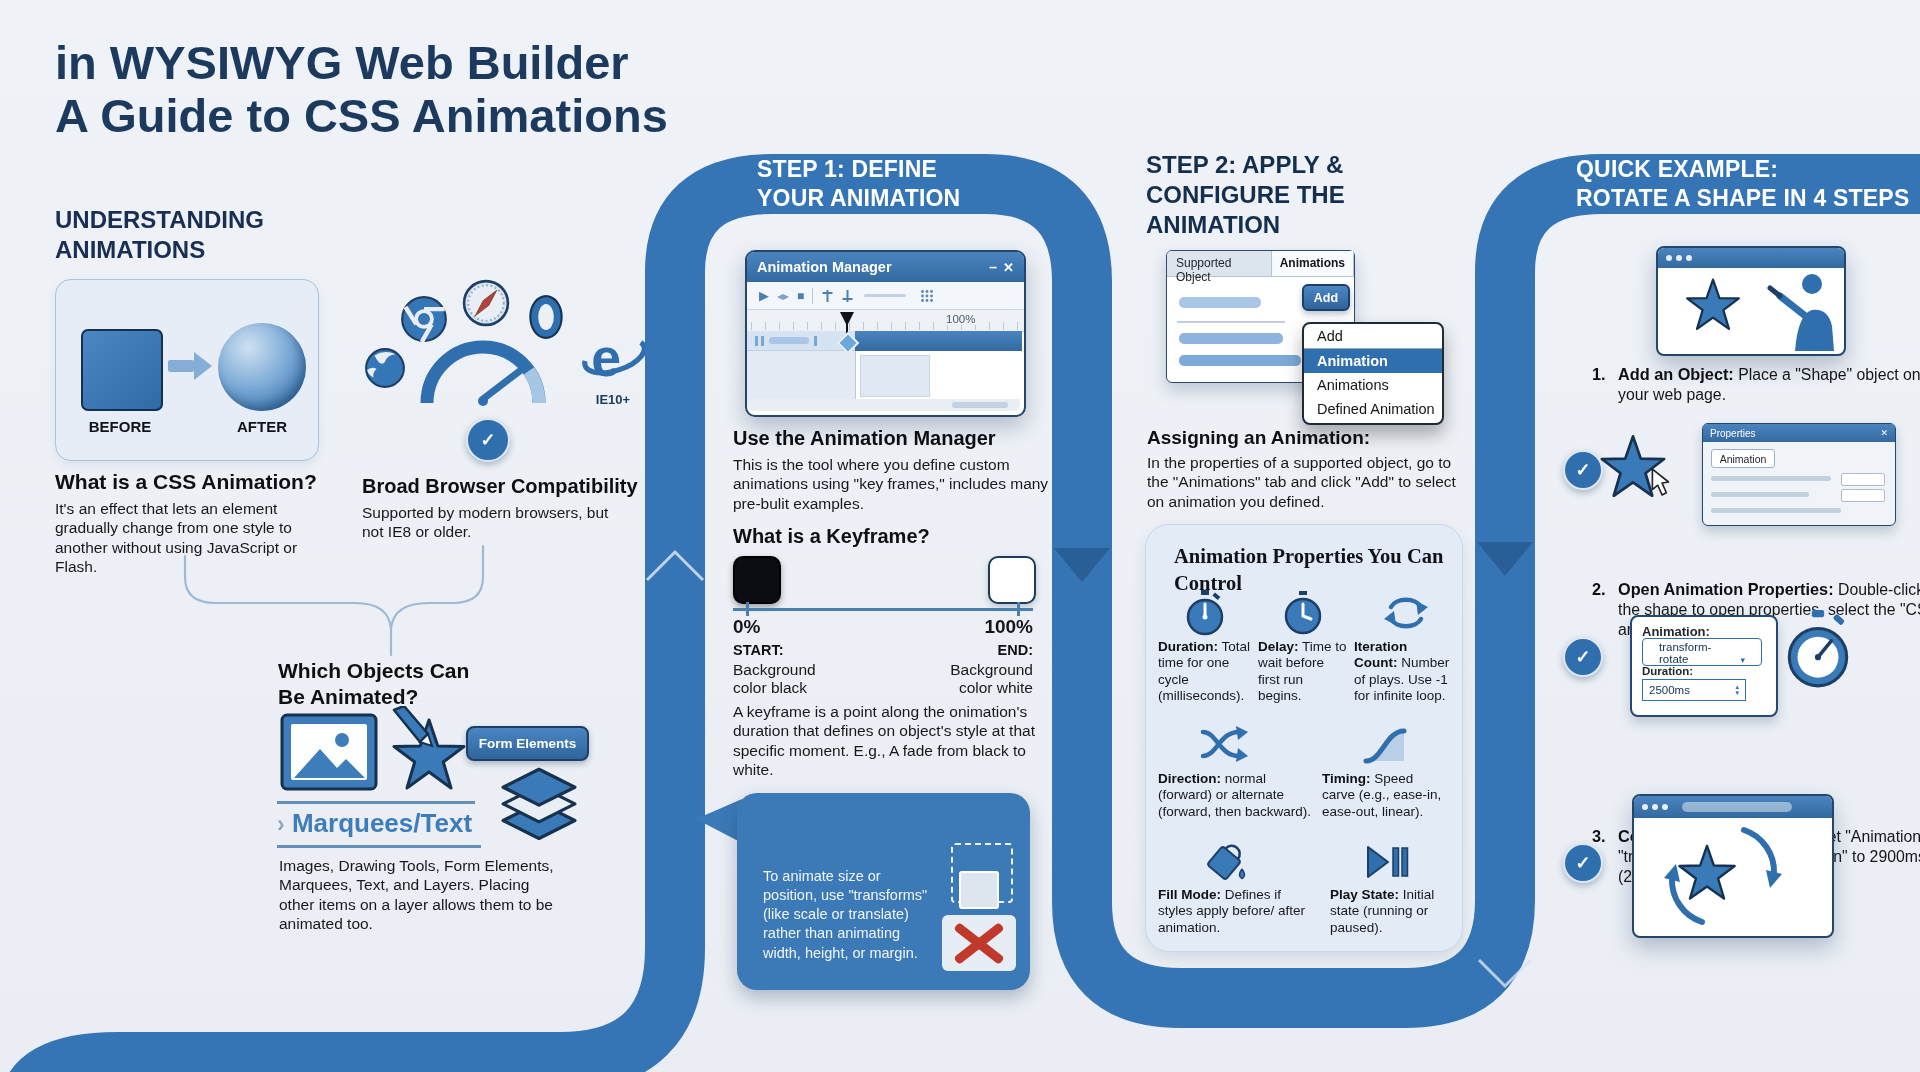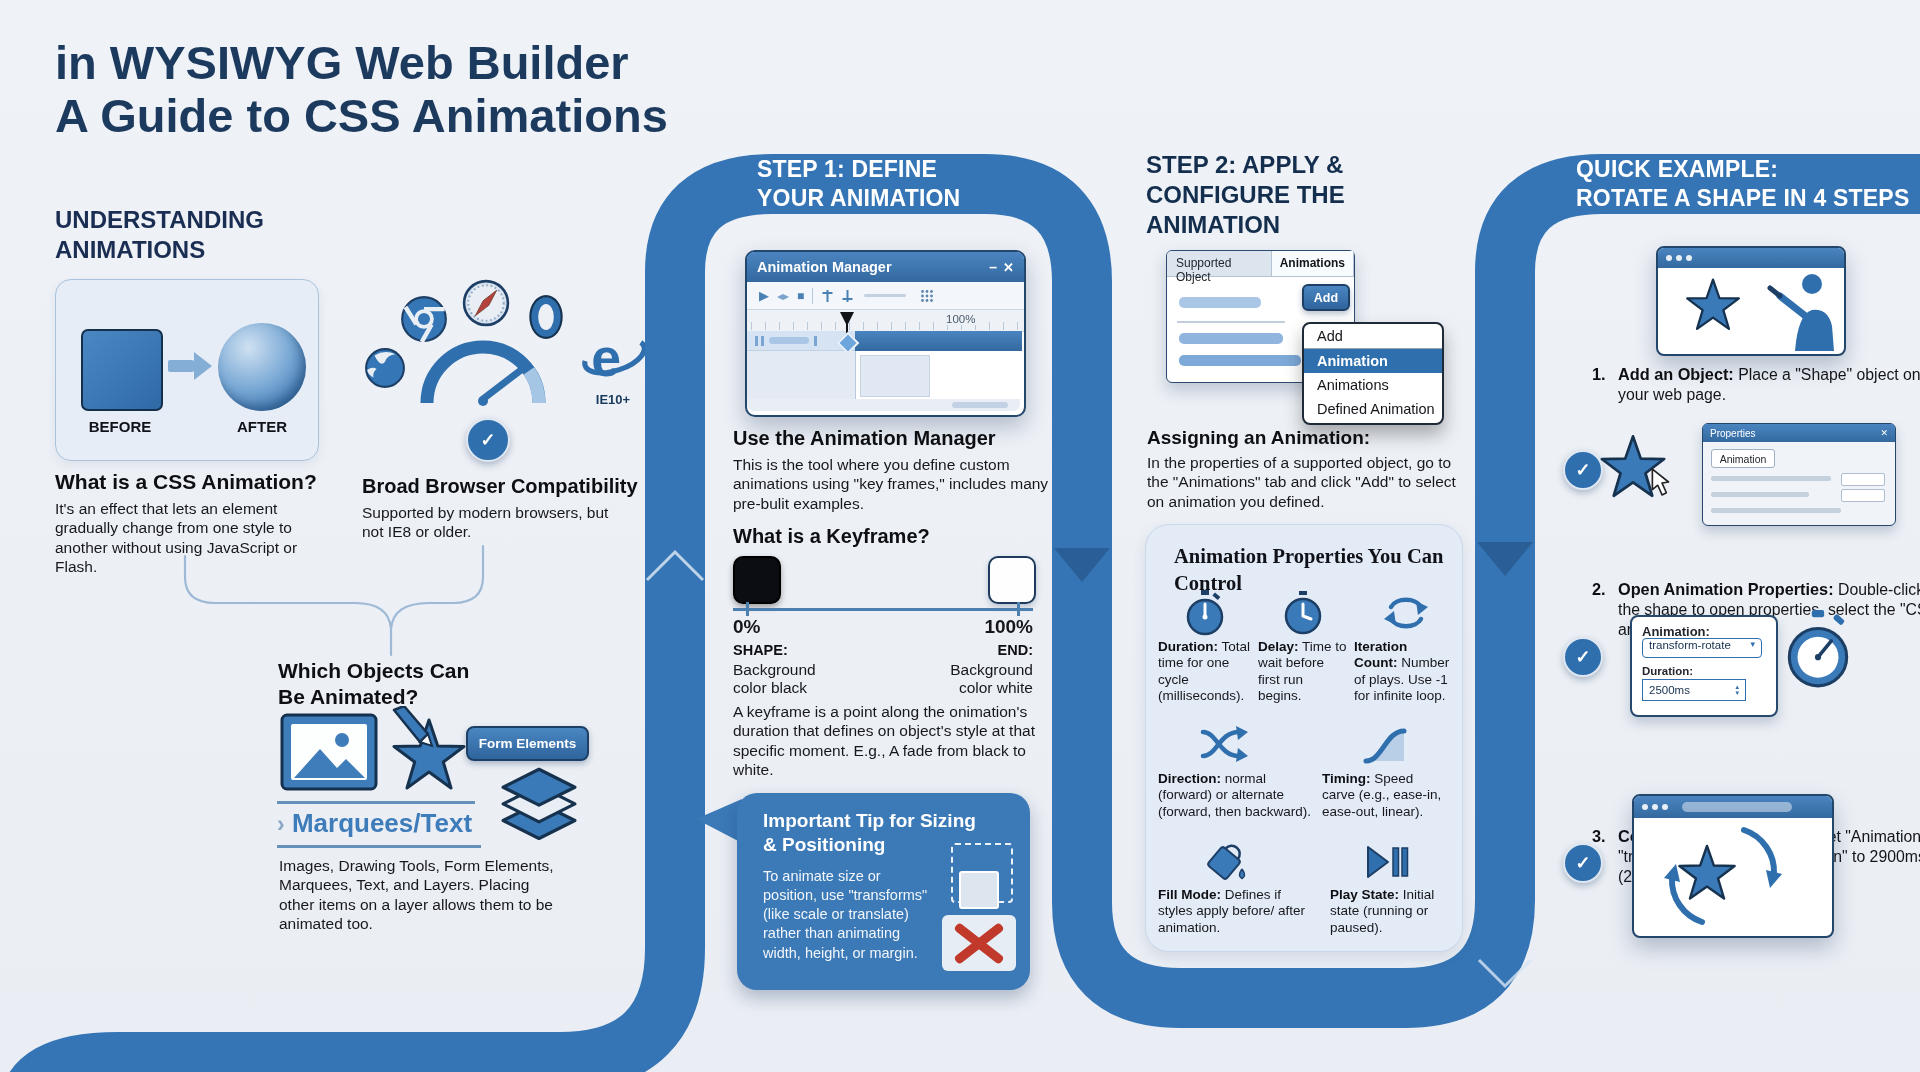--- a/index.html
+++ b/index.html
@@ -204,36 +204,32 @@
   <div class="abs body-txt" style="left:733px;top:455px;width:318px;">This is the tool where you define custom animations using "key frames," includes many pre-bulit examples.</div>
   <div class="abs sec-h" style="left:733px;top:525px;font-size:20px;">What is a Keyframe?</div>
 
   <div class="abs" style="left:733px;top:556px;width:44px;height:44px;border-radius:10px;background:#0b0d12;border:2px solid #000;box-shadow:0 3px 6px rgba(0,0,0,.35);"></div>
   <div class="abs" style="left:988px;top:556px;width:44px;height:44px;border-radius:10px;background:#fefefe;border:2.5px solid #1c3a5c;box-shadow:0 3px 6px rgba(30,60,100,.25);"></div>
   <div class="abs" style="left:733px;top:608px;width:300px;height:2.5px;background:#4a7fae;"></div>
   <div class="abs" style="left:746px;top:602px;width:2.5px;height:14px;background:#4a7fae;"></div>
   <div class="abs" style="left:1017px;top:602px;width:2.5px;height:14px;background:#4a7fae;"></div>
   <div class="abs" style="left:733px;top:616px;font-size:19px;font-weight:700;color:#15161a;">0%</div>
   <div class="abs" style="left:953px;top:616px;width:80px;text-align:right;font-size:19px;font-weight:700;color:#15161a;">100%</div>
-  <div class="abs t800" style="left:733px;top:642px;font-size:14.5px;color:#0e0f13;">SHAPE:</div>
+  <div class="abs t800" style="left:733px;top:642px;font-size:14.5px;color:#0e0f13;">START:</div>
   <div class="abs body-txt" style="left:733px;top:660px;">Background</div>
   <div class="abs body-txt" style="left:733px;top:678px;">color black</div>
   <div class="abs t800" style="left:853px;top:642px;width:180px;text-align:right;font-size:14.5px;color:#0e0f13;">END:</div>
   <div class="abs body-txt" style="left:853px;top:660px;width:180px;text-align:right;">Background</div>
   <div class="abs body-txt" style="left:853px;top:678px;width:180px;text-align:right;">color white</div>
   <div class="abs body-txt" style="left:733px;top:702px;width:308px;">A keyframe is a point along the onimation's duration that defines on object's style at that specific moment. E.g., A fade from black to white.</div>
 
   <svg class="abs" style="left:694px;top:793px;" width="50" height="52" viewBox="0 0 50 52">
     <polygon points="48,6 48,50 2,26" fill="#3b79b7"></polygon>
   </svg>
   <div class="abs" style="left:737px;top:793px;width:293px;height:197px;background:#3b79b7;border-radius:20px;box-shadow:0 8px 18px rgba(25,55,95,.3);">
-    <div class="abs t800" style="left:26px;top:16px;font-size:19px;line-height:24px;color:#fff;">
-      <div>Important Tip for Sizing</div>
-      <div>&amp; Positioning</div>
-    </div>
     <div class="abs" style="left:26px;top:74px;width:172px;font-size:14.5px;line-height:1.32;color:#f2f6fa;">To animate size or position, use "transforms" (like scale or translate) rather than animating width, height, or margin.</div>
     <div class="abs" style="left:214px;top:50px;width:58px;height:56px;border:2.5px dashed rgba(255,255,255,.9);border-radius:4px;"></div>
     <div class="abs" style="left:222px;top:78px;width:36px;height:34px;background:#dde6ef;border:2px solid #fff;border-radius:3px;"></div>
     <div class="abs" style="left:205px;top:122px;width:74px;height:56px;background:#e7edf4;border-radius:6px;">
       <span class="abs" style="left:8px;top:24px;width:58px;height:9px;background:#c0392b;border-radius:4px;transform:rotate(38deg);"></span>
       <span class="abs" style="left:8px;top:24px;width:58px;height:9px;background:#c0392b;border-radius:4px;transform:rotate(-38deg);"></span>
     </div>
   </div>
 
   <div class="abs t800" style="left:1146px;top:150px;font-size:24px;line-height:30px;color:#142e4d;">
@@ -396,21 +392,21 @@
     <span class="step-num">2.</span>
     <span class="step-lead">Open Animation Properties:</span><span> Double-click the shape to open properties, select the "CSS3 animation" tab.</span>
   </div>
 
   <div class="abs check-badge" style="left:1563px;top:637px;">
       <span>✓</span>
     </div>
 
   <div class="abs" style="left:1630px;top:615px;width:144px;height:98px;background:#fff;border:2px solid #27496d;border-radius:8px;box-shadow:0 6px 12px rgba(25,55,95,.22);">
     <div class="abs" style="left:10px;top:7px;font-size:13px;font-weight:700;color:#23262c;">Animation:</div>
-    <div class="abs" style="left:10px;top:21px;width:120px;height:20px;background:#fff;border:1.5px solid #2f6fad;border-radius:4px;display:flex;align-items:flex-start;padding:0 6px;box-sizing:border-box;">
+    <div class="abs" style="left:10px;top:21px;width:120px;height:28px;background:#fff;border:1.5px solid #2f6fad;border-radius:4px;display:flex;align-items:flex-end;padding:0 16px;box-sizing:border-box;">
       <span style="font-size:11.5px;color:#14304f;">transform-rotate</span>
       <span style="margin-left:auto;font-size:9px;color:#2f6fad;">▾</span>
     </div>
     <div class="abs" style="left:10px;top:48px;font-size:11.5px;font-weight:700;color:#23262c;">Duration:</div>
     <div class="abs" style="left:10px;top:62px;width:104px;height:22px;background:#fff;border:1.5px solid #2f6fad;border-radius:0;display:flex;align-items:center;padding:0 6px;box-sizing:border-box;">
       <span style="font-size:11.5px;color:#14304f;">2500ms</span>
       <span style="margin-left:auto;display:flex;flex-direction:column;line-height:6px;font-size:7px;color:#2f6fad;">
         <span>▴</span>
         <span>▾</span>
       </span>

